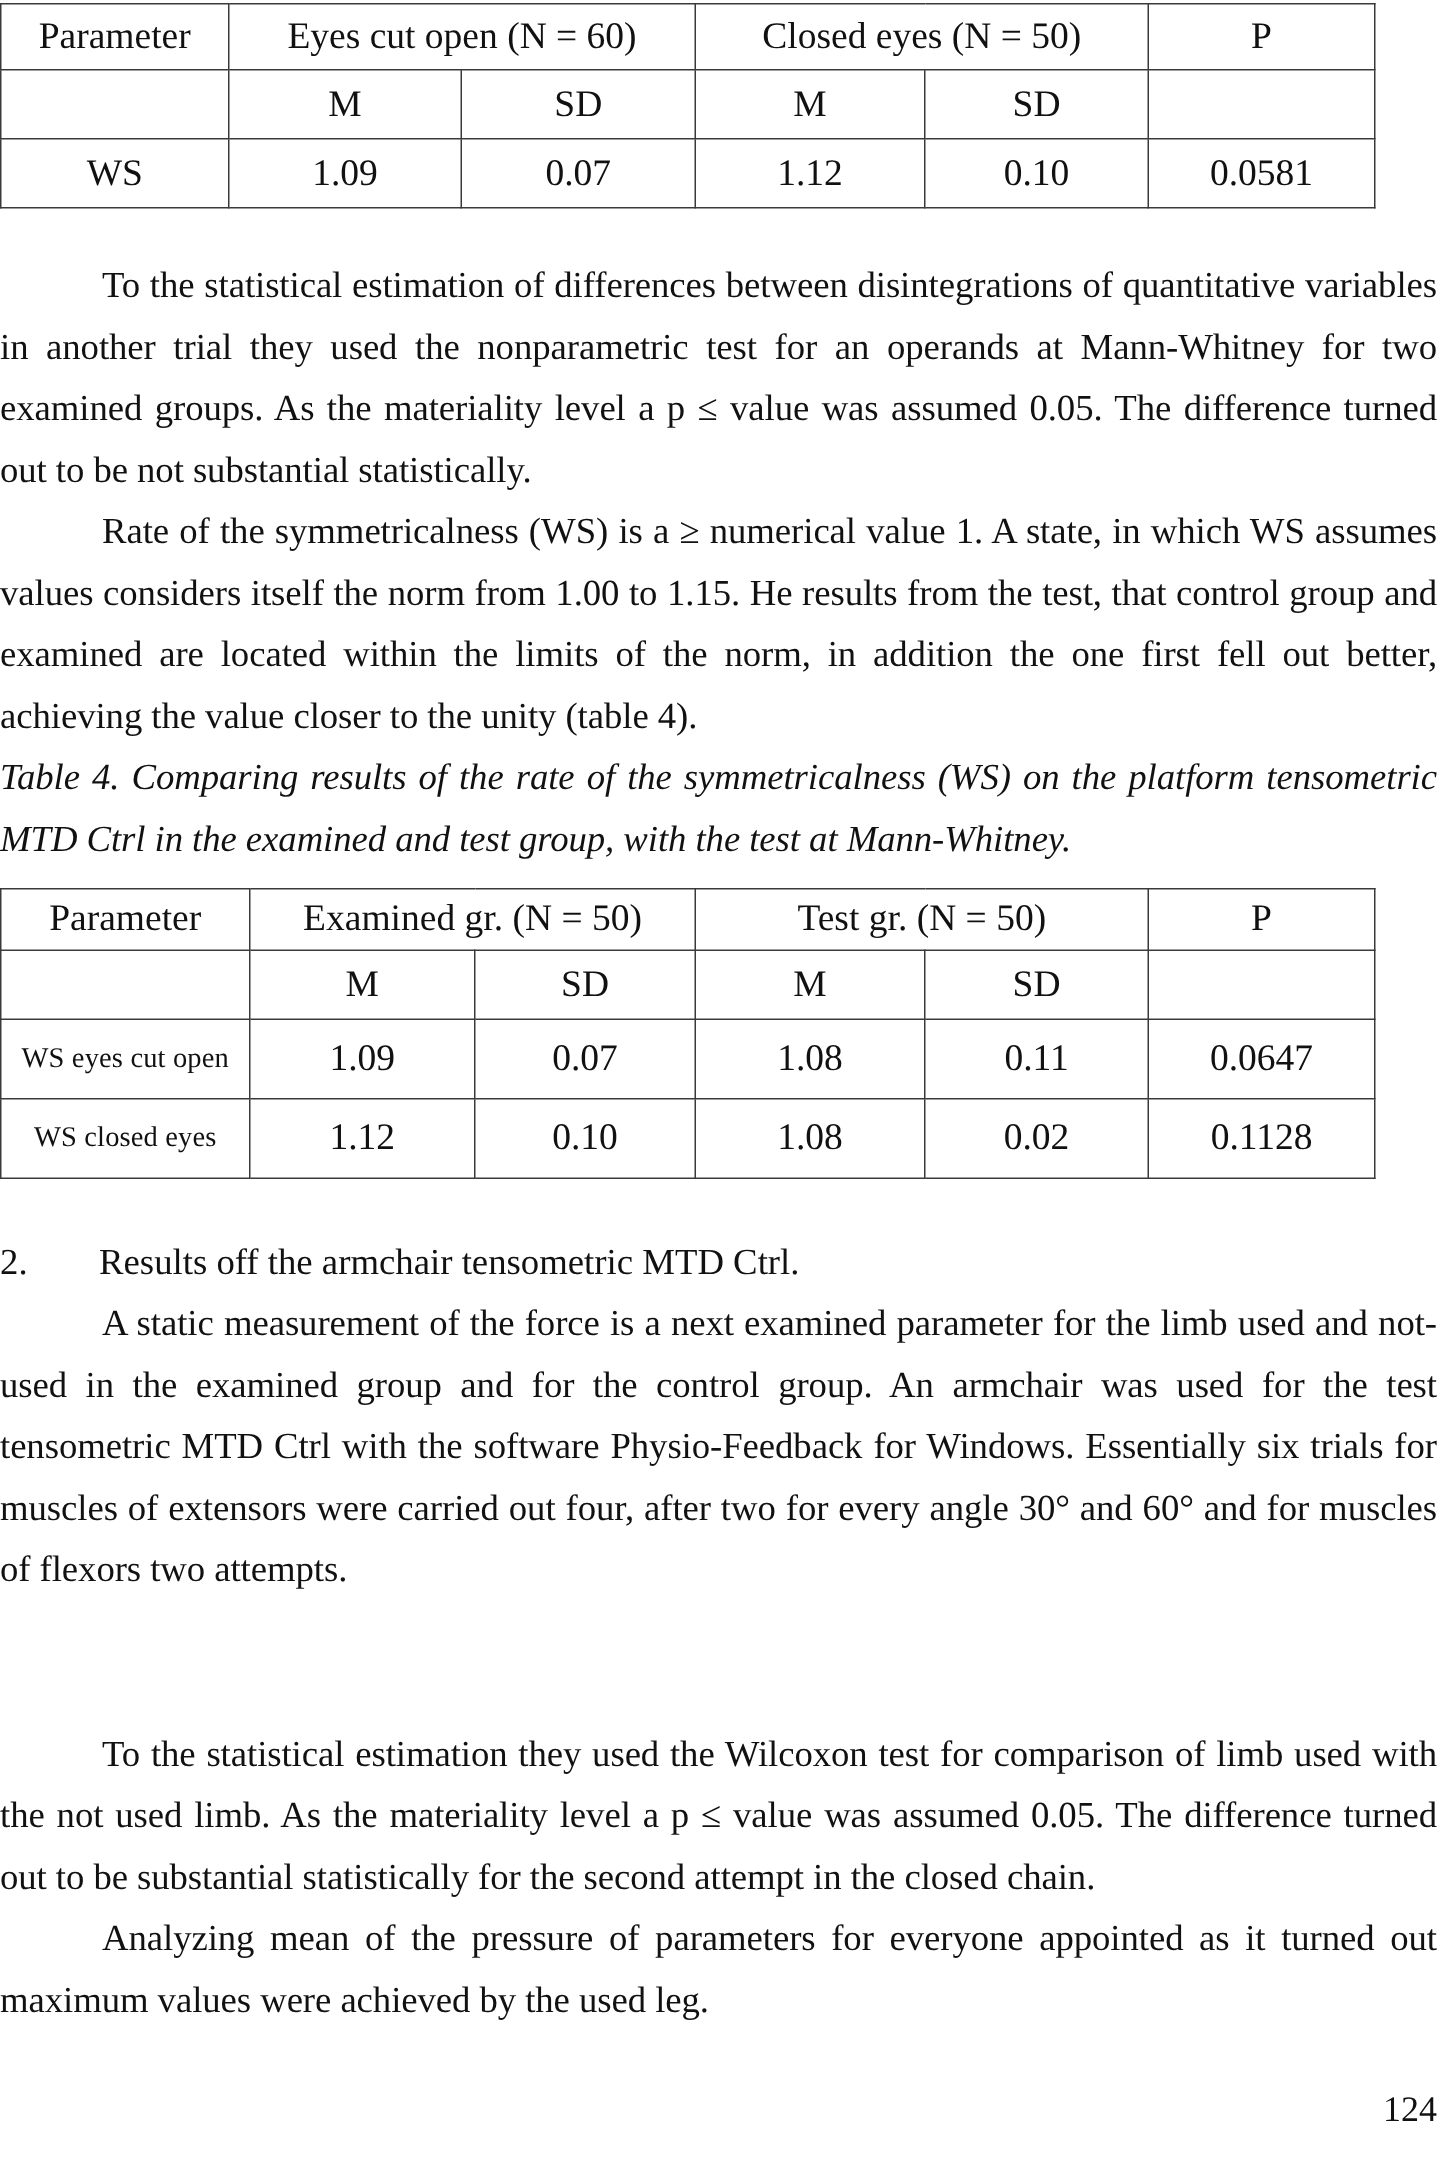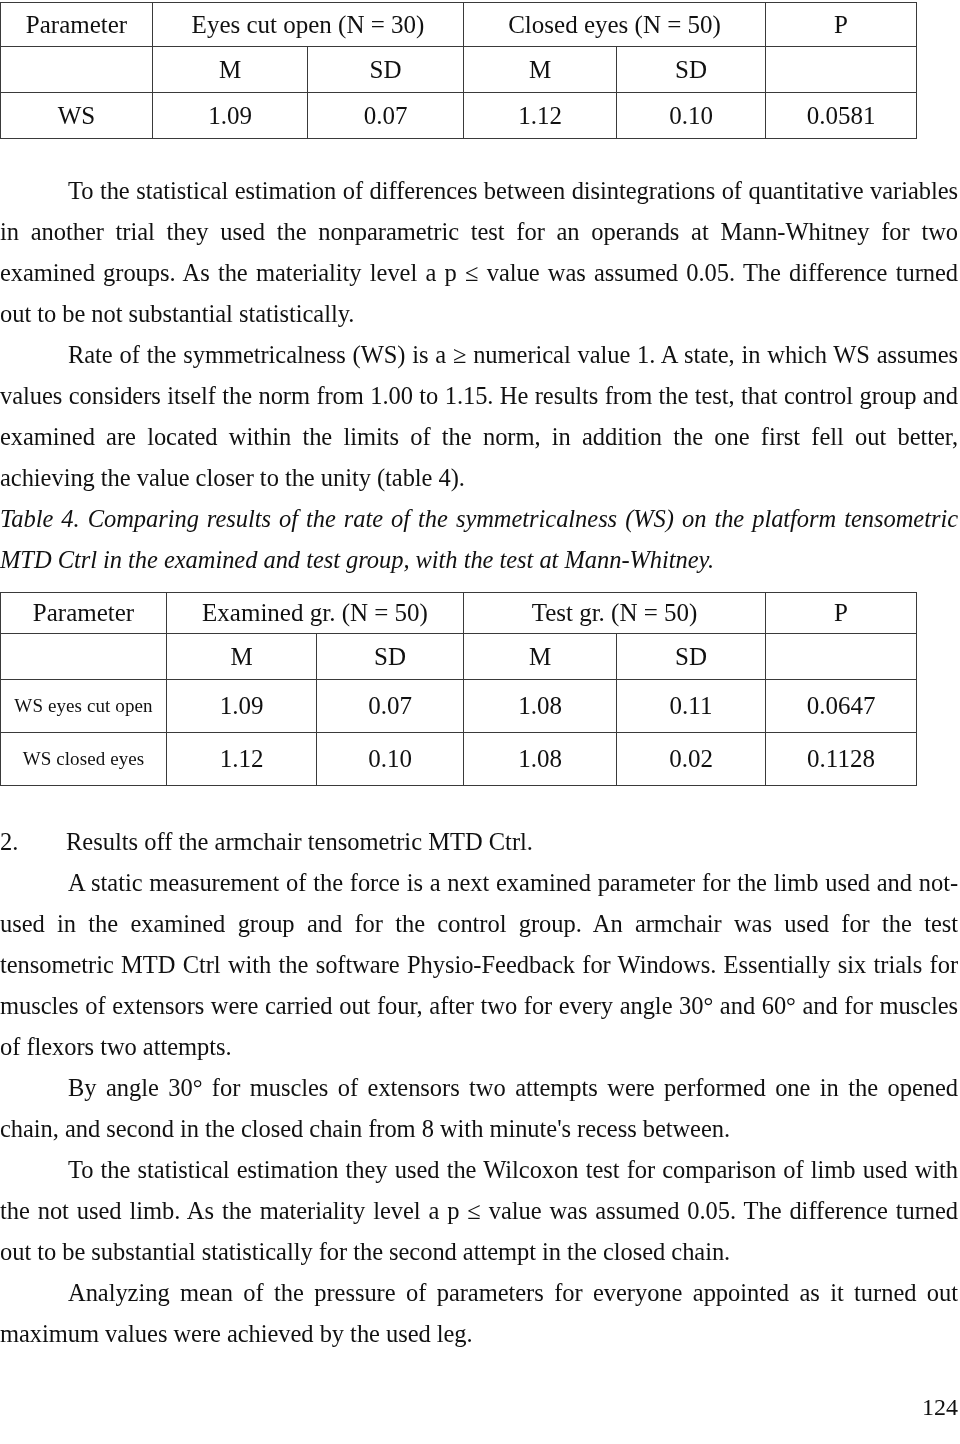--- a/index.html
+++ b/index.html
@@ -100,21 +100,21 @@
       <col style="width:152px">
       <col style="width:155px">
       <col style="width:156px">
       <col style="width:153px">
       <col style="width:149px">
       <col style="width:151px">
     </colgroup>
     <tbody>
       <tr class="r-head">
         <td>Parameter</td>
-        <td colspan="2">Eyes cut open (N = 30)</td>
+        <td colspan="2">Eyes cut open (N = 60)</td>
         <td colspan="2">Closed eyes (N = 50)</td>
         <td>P</td>
       </tr>
       <tr class="r-sub">
         <td class="blank"></td>
         <td>M</td>
         <td>SD</td>
         <td>M</td>
         <td>SD</td>
         <td class="blank"></td>
@@ -178,21 +178,20 @@
       </tr>
     </tbody>
   </table>
 
   <div class="heading" style="top:821px;">
     <span class="num">2.</span><span>Results off the armchair tensometric MTD Ctrl.</span>
   </div>
 
   <div class="para indent" style="top:862px;">A static measurement of the force is a next examined parameter for the limb used and not-used in the examined group and for the control group. An armchair was used for the test tensometric MTD Ctrl with the software Physio-Feedback for Windows. Essentially six trials for muscles of extensors were carried out four, after two for every angle 30° and 60° and for muscles of flexors two attempts.</div>
 
-  <div class="para indent" style="top:1067px;">By angle 30° for muscles of extensors two attempts were performed one in the opened chain, and second in the closed chain from 8 with minute's recess between.</div>
 
   <div class="para indent" style="top:1149px;">To the statistical estimation they used the Wilcoxon test for comparison of limb used with the not used limb. As the materiality level a p ≤ value was assumed 0.05. The difference turned out to be substantial statistically for the second attempt in the closed chain.</div>
 
   <div class="para indent" style="top:1272px;">Analyzing mean of the pressure of parameters for everyone appointed as it turned out maximum values were achieved by the used leg.</div>
 
   <div class="page-number">124</div>
 
 </div>
 
 </body></html>

